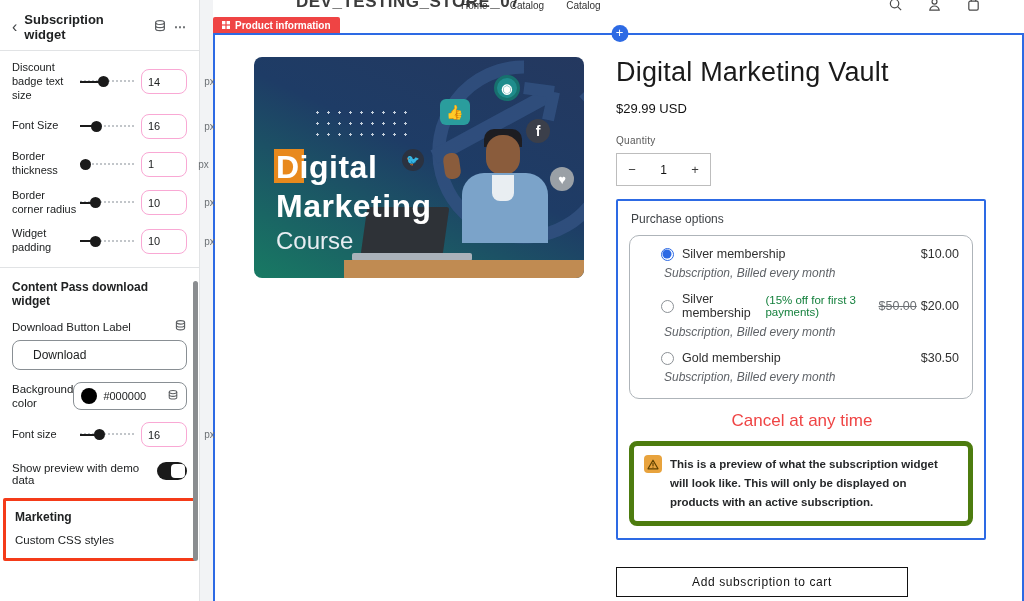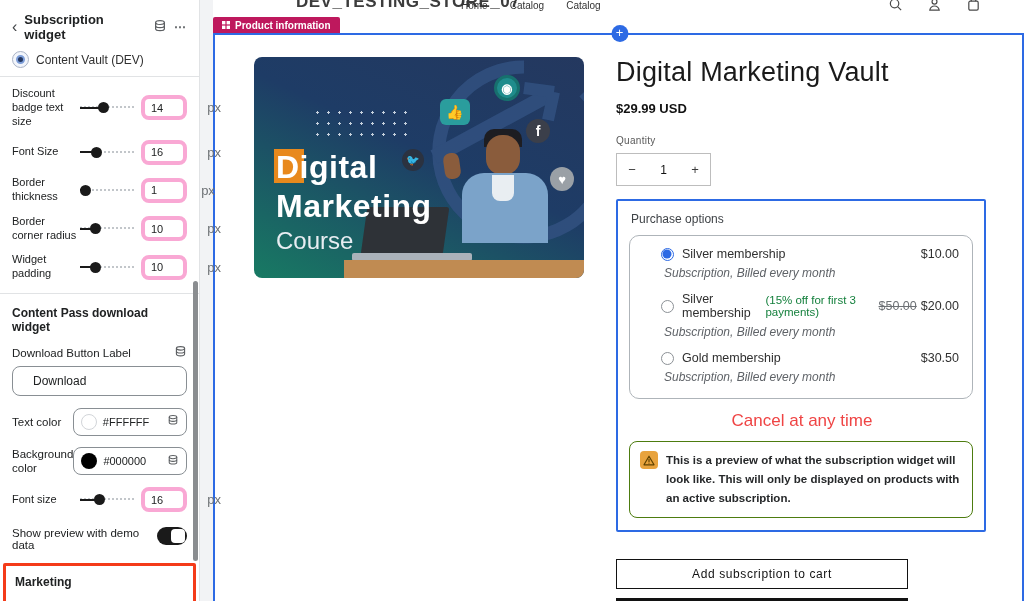--- a/index.html
+++ b/index.html
@@ -18,23 +18,23 @@
   .app-badge i { display:block; width:9px; height:9px; border-radius:50%; background:#23375f; border:2px solid #7d9ed9; }
   .sb-app-name { font-size:12px; color:#303030; }
 
   .sb-body { padding:10px 12px 0 12px; }
   .setting-row { display:flex; align-items:center; margin-bottom:11px; min-height:26px; }
   .setting-label { width:66px; font-size:11px; line-height:1.25; color:#202223; flex-shrink:0; }
   .slider { position:relative; flex:1; height:11px; margin:0 7px 0 2px; }
   .slider .dots { position:absolute; left:0; right:0; top:4px; border-top:2px dotted #c2c6ca; }
   .slider .fill { position:absolute; left:0; top:4.5px; height:2px; background:#1a1a1a; }
   .slider .knob { position:absolute; top:0; width:11px; height:11px; border-radius:50%; background:#1a1a1a; }
-  .val-box { width:46px; height:25px; border:4px solid #f9a8d4; border-radius:8px; display:flex; align-items:center; padding:0 6px; flex-shrink:0; background:#fff; }
+  .val-box { width:46px; height:25px; border:1px solid #f9a8d4; border-radius:8px; display:flex; align-items:center; padding:0 6px; flex-shrink:0; background:#fff; }
   .val-box .v { flex:1; font-size:11px; color:#202223; }
-  .val-box .u { font-size:13px; color:#6d7175;margin-left:44px; }
+  .val-box .u { font-size:10px; color:#6d7175;margin-left:44px; }
   .divider { border-top:1px solid #e1e3e5; margin:12px -12px 12px -12px; }
   .sb-section-heading { font-weight:bold; font-size:12px; margin-bottom:11px; }
   .field-label-row { display:flex; align-items:center; justify-content:space-between; margin-bottom:5px; }
   .field-label { font-size:11.5px; color:#202223; }
   .text-input { width:100%; height:30px; border:1px solid #898f94; border-radius:8px; padding:0 20px; font-size:12px; font-family:"Liberation Sans",sans-serif; color:#202223; background:#fff; margin-bottom:12px; }
   .color-row { display:flex; align-items:center; justify-content:space-between; margin-bottom:11px; }
   .color-label { font-size:11.5px; width:62px; line-height:1.25; }
   .color-box { width:116px; height:28px; border:1px solid #898f94; border-radius:8px; display:flex; align-items:center; padding:0 7px; gap:6px; background:#fff; }
   .swatch { width:16px; height:16px; border-radius:50%; flex-shrink:0; }
   .swatch.white { background:#fff; border:1px solid #d2d5d9; }
@@ -52,21 +52,21 @@
   
   .canvas { position:absolute; left:200px; top:0; width:824px; height:601px; background:#f2f3f5; }
   .page { position:absolute; left:13px; top:0; width:813px; height:601px; background:#fff; }
 
   .store-header { position:relative; height:15px; overflow:hidden; }
   .store-name { position:absolute; left:83px; top:-8px; font-size:17px; font-weight:bold; color:#3c3c3c; letter-spacing:0.5px; }
   .store-nav { position:absolute; left:248px; top:0px; display:flex; gap:22px; font-size:10px; color:#333; }
   .header-icons { position:absolute; right:45px; top:-3px; display:flex; gap:24px; }
   .header-icons svg { display:block; }
 
-  .section-tab { position:absolute; left:0; top:17px; height:16px; background:#be185d; color:#fff; font-size:10px; font-weight:bold; display:flex; align-items:center; gap:5px; padding:0 9px; border-radius:2px 2px 0 0; z-index:3; cursor:pointer; }
+  .section-tab { position:absolute; left:0; top:17px; height:16px; background:#ef4444; color:#fff; font-size:10px; font-weight:bold; display:flex; align-items:center; gap:5px; padding:0 9px; border-radius:2px 2px 0 0; z-index:3; cursor:pointer; }
   .selection-rect { position:absolute; left:0; top:33px; width:811px; height:600px; border:2px solid #2d6ae4; z-index:1; }
   .add-section-btn { position:absolute; left:50%; top:25px; transform:translateX(-50%); width:17px; height:17px; border-radius:50%; background:#2d6ae4; color:#fff; font-size:13px; line-height:15px; text-align:center; z-index:4; cursor:pointer; }
 
   .product-grid { position:absolute; left:0; top:33px; width:811px; padding:24px 0 0 41px; display:flex; z-index:2; }
 
   
   .hero { width:330px; height:221px; border-radius:8px; overflow:hidden; position:relative; background:linear-gradient(205deg,#24385f 0%,#1e3c66 45%,#187a63 100%); flex-shrink:0; }
   .hero-dots { position:absolute; left:58px; top:50px; width:96px; height:34px; background-image:radial-gradient(#c7d2de 1.1px, transparent 1.4px); background-size:11px 11px; }
   .hero-text { position:absolute; left:22px; top:92px; color:#fff; }
   .hero-orange { position:absolute; left:20px; top:92px; width:30px; height:34px; background:#e8891d; }
@@ -85,40 +85,40 @@
   .hero-person-body { position:absolute; left:208px; top:116px; width:86px; height:70px; border-radius:22px 22px 0 0; background:#7ba3c9; }
   .hero-person-tee { position:absolute; left:238px; top:118px; width:22px; height:26px; border-radius:0 0 8px 8px; background:#e9eef2; }
   .hero-hand { position:absolute; left:190px; top:96px; width:16px; height:26px; border-radius:7px; background:#8a5c3c; transform:rotate(-8deg); }
   .hero-laptop { position:absolute; left:110px; top:150px; width:82px; height:48px; background:#2e3237; transform:skewX(-8deg); border-radius:3px; }
   .hero-laptop-base { position:absolute; left:98px; top:196px; width:120px; height:8px; background:#aab2ba; border-radius:2px; }
   .hero-desk { position:absolute; left:90px; bottom:0; right:0; height:18px; background:#c08b52; }
 
   
   .pcol { margin-left:32px; width:372px; }
   .p-title { font-size:27px; font-weight:500; color:#1a1a1a; letter-spacing:0.2px; }
-  .p-price { font-size:13px; color:#121212; margin-top:13px;font-weight:bold; }
+  .p-price { font-size:13px; color:#121212; margin-top:13px; }
   .q-label { font-size:10px; color:#595959; margin-top:19px; letter-spacing:0.3px; }
   .q-stepper { margin-top:7px; width:95px; height:33px; border:1px solid #bdbdbd; display:flex; align-items:center; }
   .q-btn { width:30px; text-align:center; font-size:13px; color:#3c3c3c; cursor:pointer; }
   .q-val { flex:1; text-align:center; font-size:12px; color:#121212; }
 
   .widget-rect { margin-top:13px; border:2px solid #2d6ae4; border-radius:2px; padding:9px 11px 12px 11px; width:370px; }
   .po-label { font-size:12px; color:#3f4347; margin:2px 0 9px 2px; }
   .po-box { border:1px solid #aeb4b9; border-radius:10px; padding:11px 13px 2px 13px; background:#fff; }
   .po-row { display:flex; align-items:center;padding-left:18px; }
   .radio { width:13px; height:13px; border-radius:50%; border:1.5px solid #8c9196; margin-right:8px; flex-shrink:0; position:relative; cursor:pointer; background:#fff; }
   .radio.sel { border-color:#2d6ae4; }
   .radio.sel::after { content:""; position:absolute; left:2px; top:2px; width:6px; height:6px; border-radius:50%; background:#2d6ae4; box-shadow:0 0 0 1.5px #2d6ae4; }
   .po-name { font-size:12.5px; color:#303030; }
   .po-promo { font-size:11.5px; color:#15803d; margin-left:4px; }
   .po-price { margin-left:auto; font-size:12.5px; color:#303030; white-space:nowrap; }
   .po-strike { text-decoration:line-through; color:#6d7175; margin-right:4px; }
   .po-sub { font-size:12px; font-style:italic; color:#5f6368; margin:5px 0 12px 21px; }
   .cancel-note { font-size:17px; color:#ef4444; margin:12px 0 0 2px;text-align:center; }
-  .warn-box { margin-top:10px; border:1px solid #4d7c0f; border-radius:8px; padding:9px 10px; display:flex; gap:8px; background:#fff; }
+  .warn-box { margin-top:10px; border:5px solid #4d7c0f; border-radius:8px; padding:9px 10px; display:flex; gap:8px; background:#fff; }
   .warn-icon { width:18px; height:18px; border-radius:4px; background:#e8a33d; flex-shrink:0; display:flex; align-items:center; justify-content:center; }
   .warn-text { font-size:11.5px; font-weight:bold; color:#26282a; line-height:1.65; }
 
   .btn-atc { margin-top:27px; width:292px; height:30px; border:1px solid #121212; background:#fff; font-size:12px; color:#121212; letter-spacing:0.6px; display:flex; align-items:center; justify-content:center; cursor:pointer; font-family:"Liberation Sans",sans-serif; }
   .btn-buy { margin-top:9px; width:292px; height:30px; background:#121212; color:#fff; font-size:12px; letter-spacing:0.6px; display:flex; align-items:center; justify-content:center; cursor:pointer; }
 </style>
 </head>
 <body>
 
 <div class="sidebar">
@@ -128,26 +128,20 @@
       <span class="sb-title">Subscription widget</span>
       <span class="db-icon">
         <svg width="14" height="14" viewBox="0 0 14 14" fill="none" stroke="#5c5f62" stroke-width="1.2">
             <ellipse cx="7" cy="3.6" rx="4.4" ry="1.9"></ellipse>
             <path d="M2.6 3.6v3.1c0 1 2 1.9 4.4 1.9s4.4-.9 4.4-1.9V3.6"></path>
             <path d="M2.6 6.7v3.1c0 1 2 1.9 4.4 1.9s4.4-.9 4.4-1.9V6.7"></path>
           </svg>
       </span>
       <span class="dots-icon">⋯</span>
     </div>
-    <div class="sb-header-row2">
-      <span class="app-badge">
-          <i></i>
-        </span>
-      <span class="sb-app-name">Content Vault (DEV)</span>
-    </div>
   </div>
 
   <div class="sb-body">
 
     <div class="setting-row">
       <span class="setting-label">Discount badge text size</span>
       <span class="slider">
           <span class="dots"></span>
           <span class="fill" style="width:38%"></span>
           <span class="knob" style="left:33%"></span>
@@ -219,34 +213,20 @@
       <span class="db-icon">
         <svg width="13" height="13" viewBox="0 0 14 14" fill="none" stroke="#5c5f62" stroke-width="1.2">
             <ellipse cx="7" cy="3.6" rx="4.4" ry="1.9"></ellipse>
             <path d="M2.6 3.6v3.1c0 1 2 1.9 4.4 1.9s4.4-.9 4.4-1.9V3.6"></path>
             <path d="M2.6 6.7v3.1c0 1 2 1.9 4.4 1.9s4.4-.9 4.4-1.9V6.7"></path>
           </svg>
       </span>
     </div>
     <input class="text-input" value="Download" style="">
 
-    <div class="color-row">
-      <span class="color-label">Text color</span>
-      <span class="color-box">
-        <span class="swatch white"></span>
-        <span class="hex">#FFFFFF</span>
-        <span class="db-icon">
-          <svg width="12" height="12" viewBox="0 0 14 14" fill="none" stroke="#5c5f62" stroke-width="1.2">
-              <ellipse cx="7" cy="3.6" rx="4.4" ry="1.9"></ellipse>
-              <path d="M2.6 3.6v3.1c0 1 2 1.9 4.4 1.9s4.4-.9 4.4-1.9V3.6"></path>
-              <path d="M2.6 6.7v3.1c0 1 2 1.9 4.4 1.9s4.4-.9 4.4-1.9V6.7"></path>
-            </svg>
-        </span>
-      </span>
-    </div>
 
     <div class="color-row">
       <span class="color-label">Background color</span>
       <span class="color-box">
         <span class="swatch black"></span>
         <span class="hex">#000000</span>
         <span class="db-icon">
           <svg width="12" height="12" viewBox="0 0 14 14" fill="none" stroke="#5c5f62" stroke-width="1.2">
               <ellipse cx="7" cy="3.6" rx="4.4" ry="1.9"></ellipse>
               <path d="M2.6 3.6v3.1c0 1 2 1.9 4.4 1.9s4.4-.9 4.4-1.9V3.6"></path>

